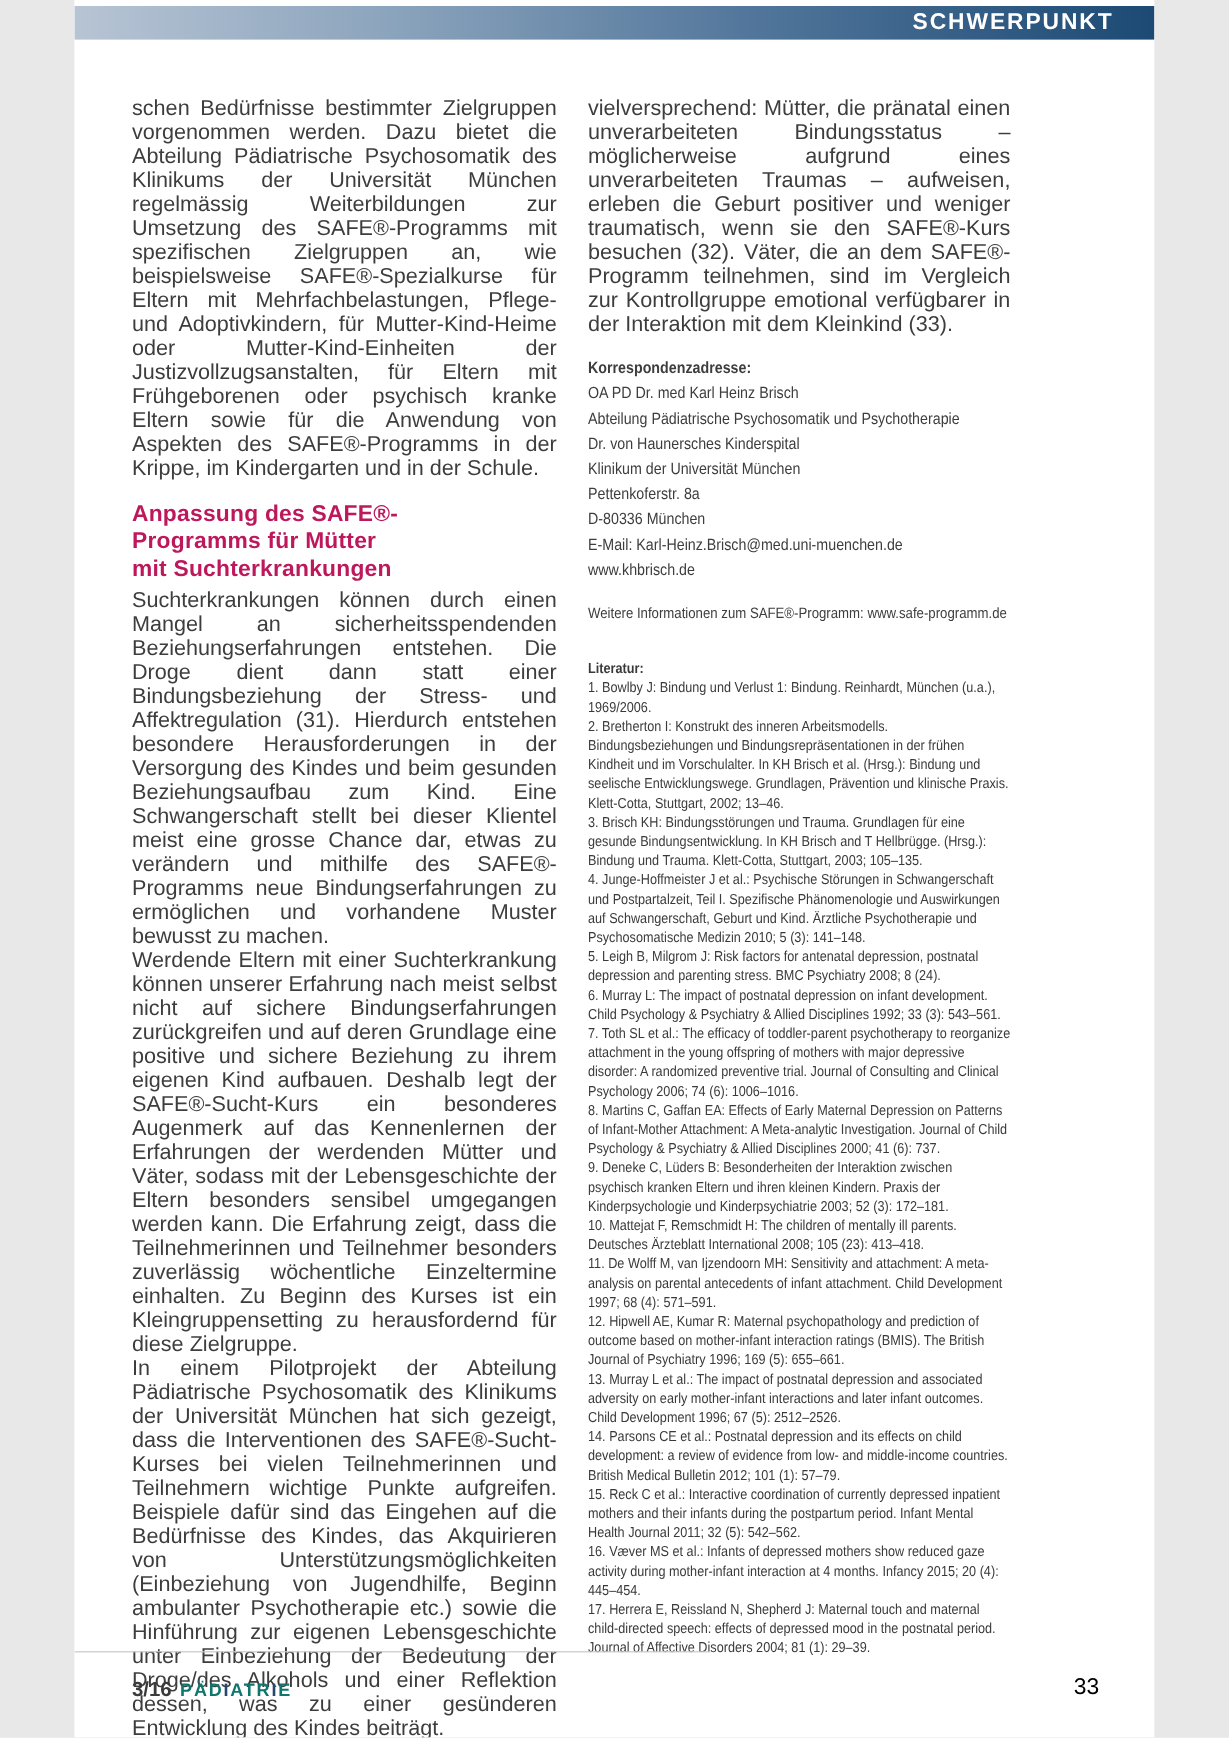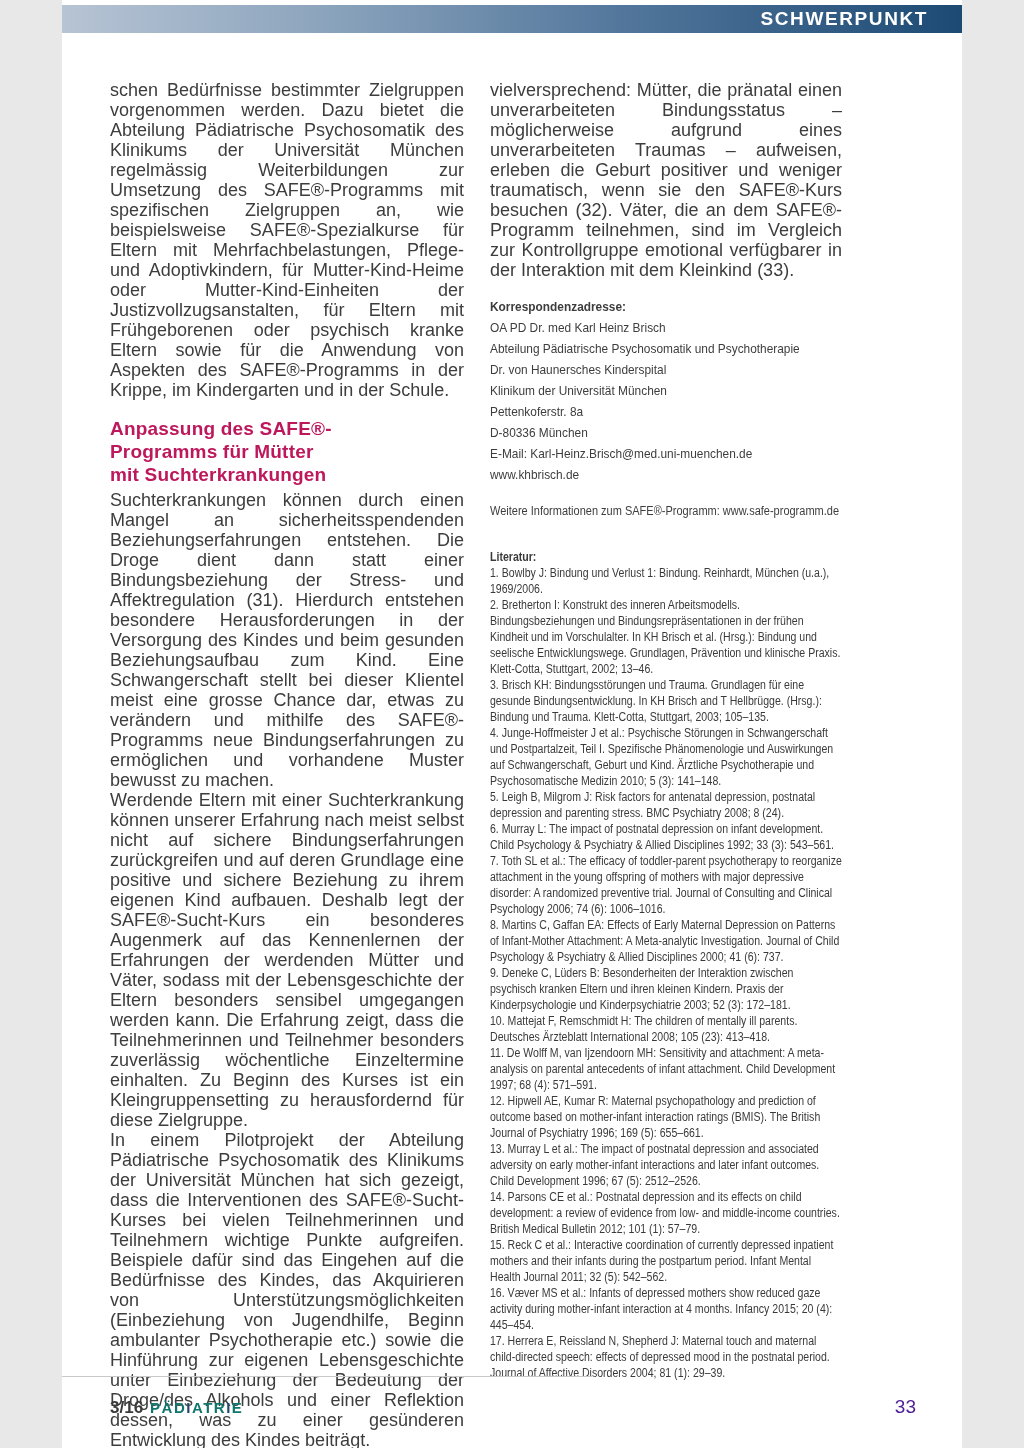--- a/index.html
+++ b/index.html
@@ -100,21 +100,21 @@
     font-weight: bold;
     letter-spacing: 1.5px;
   }
   .brand-gold { color: #0f766e; }
   .brand-navy { color: #27486e; }
   .page-number {
     position: absolute;
     top: 1396px;
     right: 46px;
     font-size: 19px;
-    color: #4c1d95;
+    color: #000000;
   }
 </style>
 </head>
 <body>
 
 <div class="page">
 
   <div class="header-bar">
     <span class="header-label">SCHWERPUNKT</span>
   </div>

